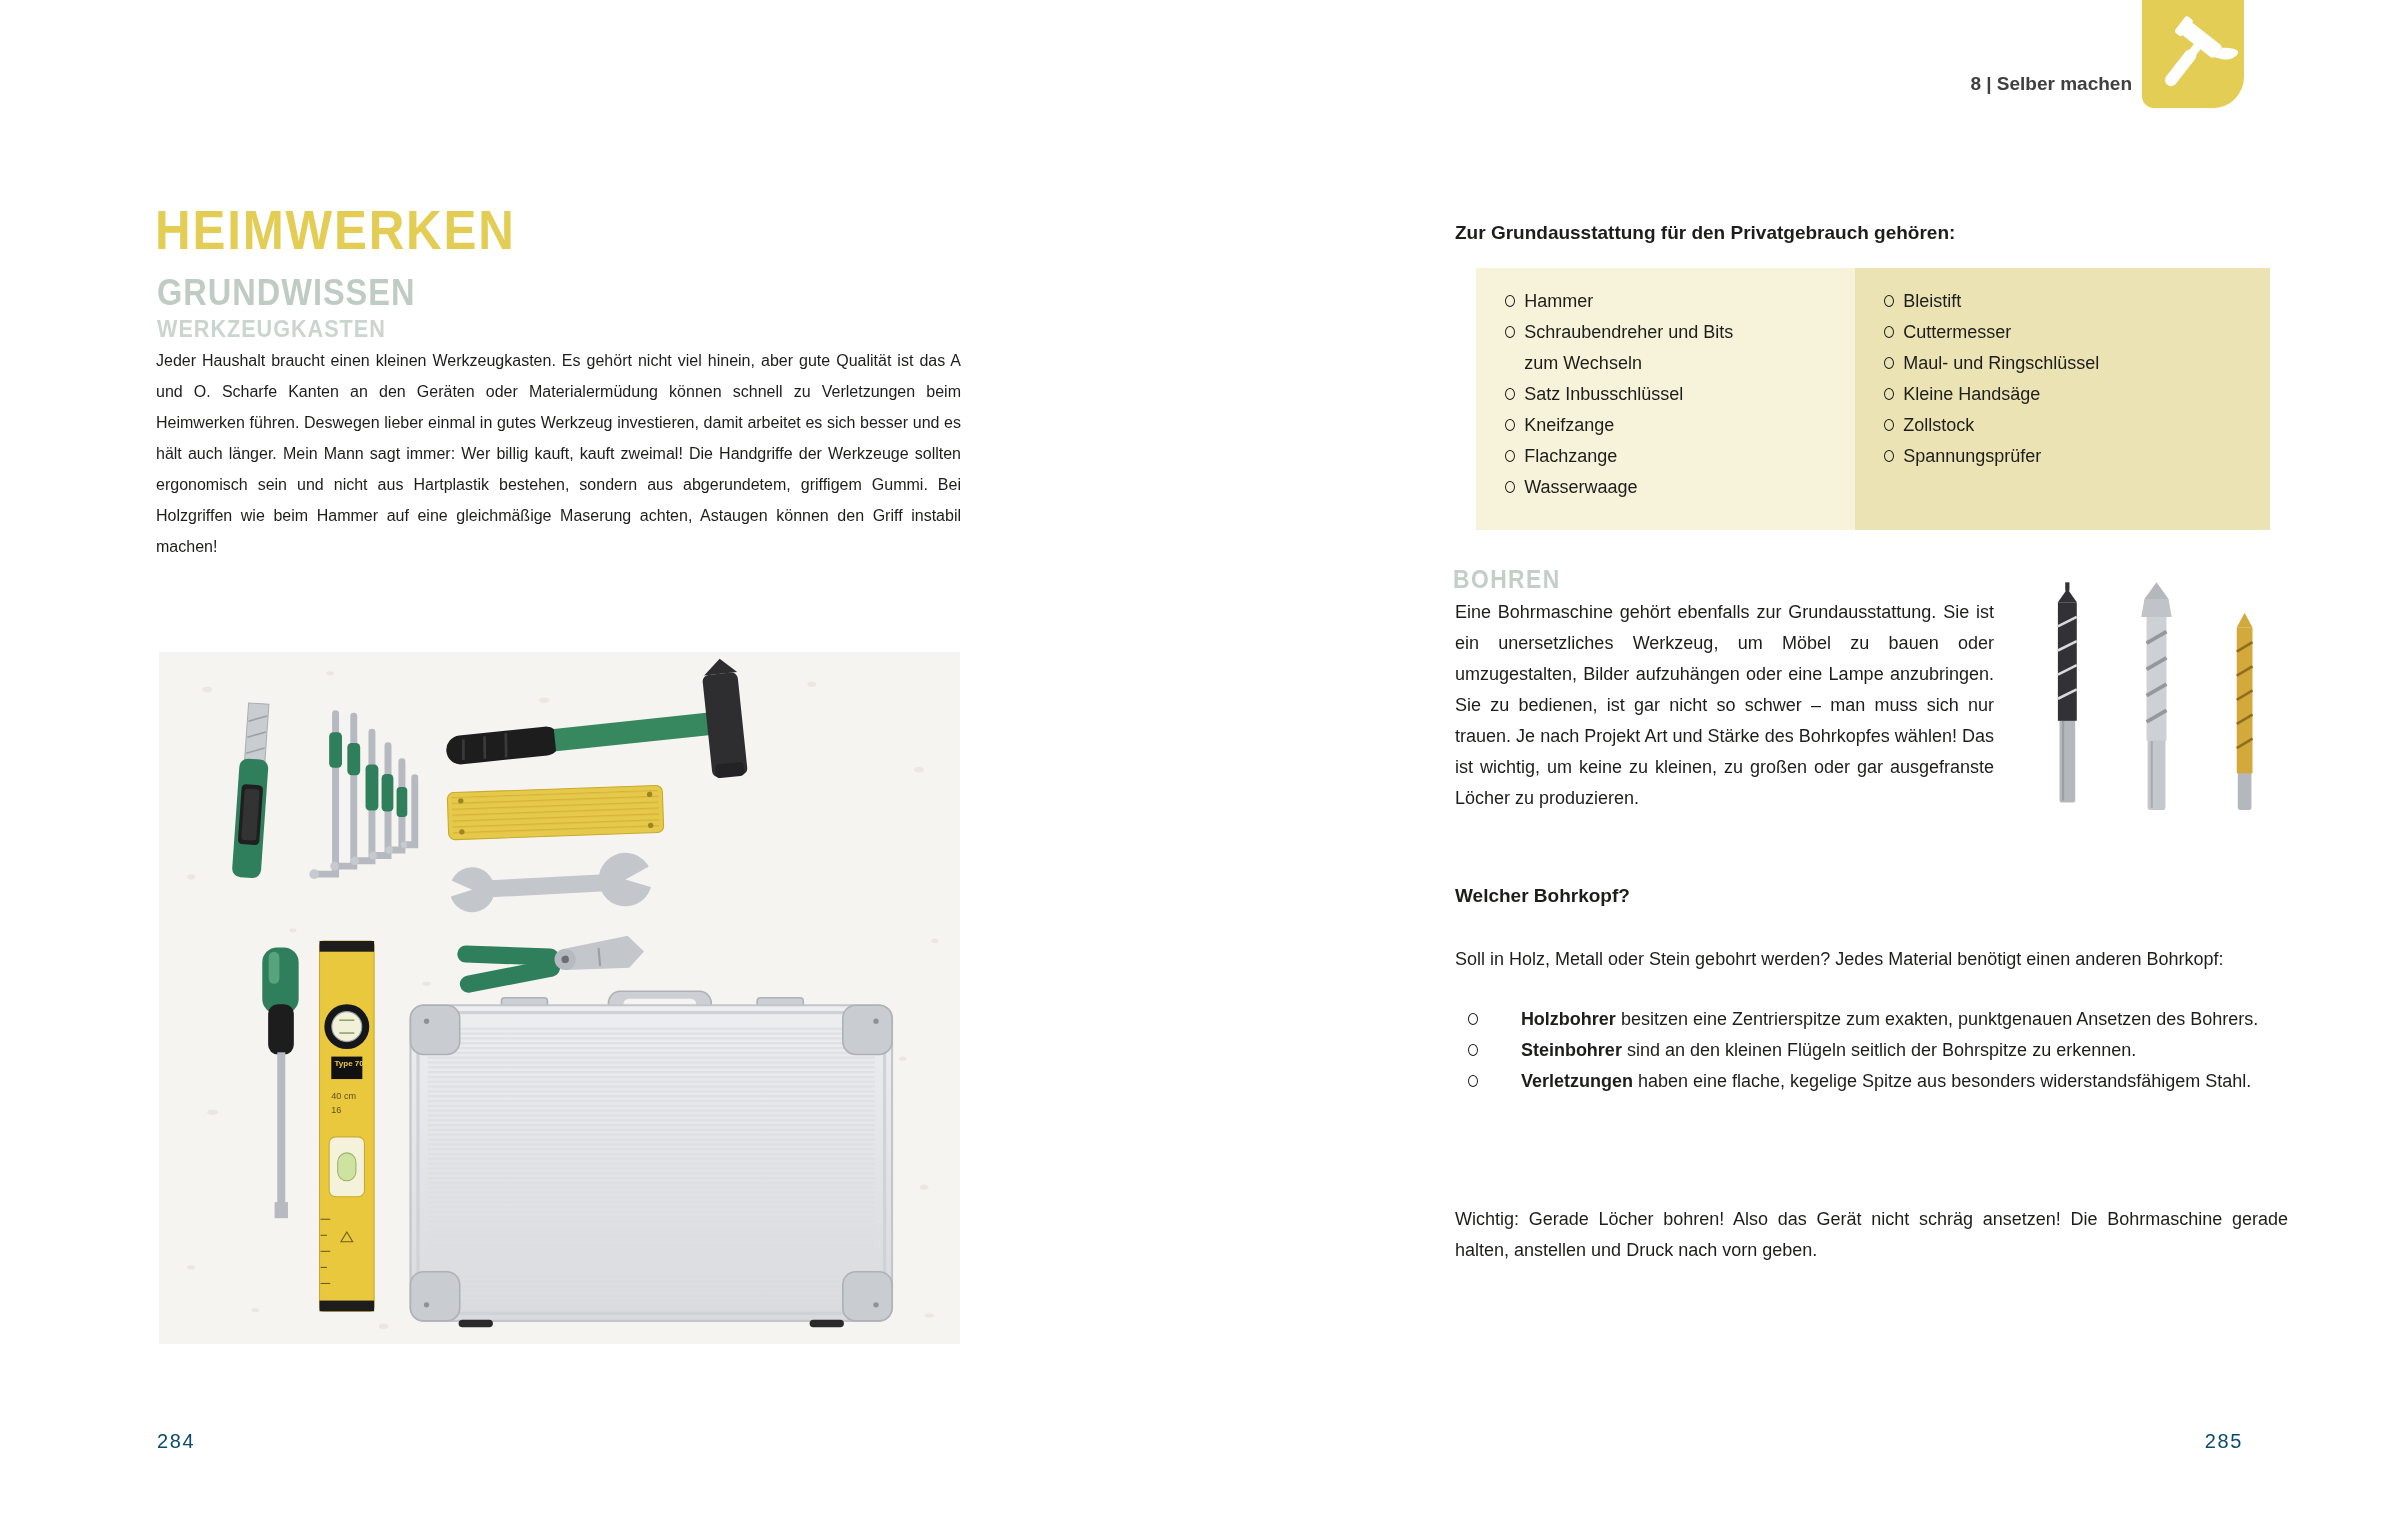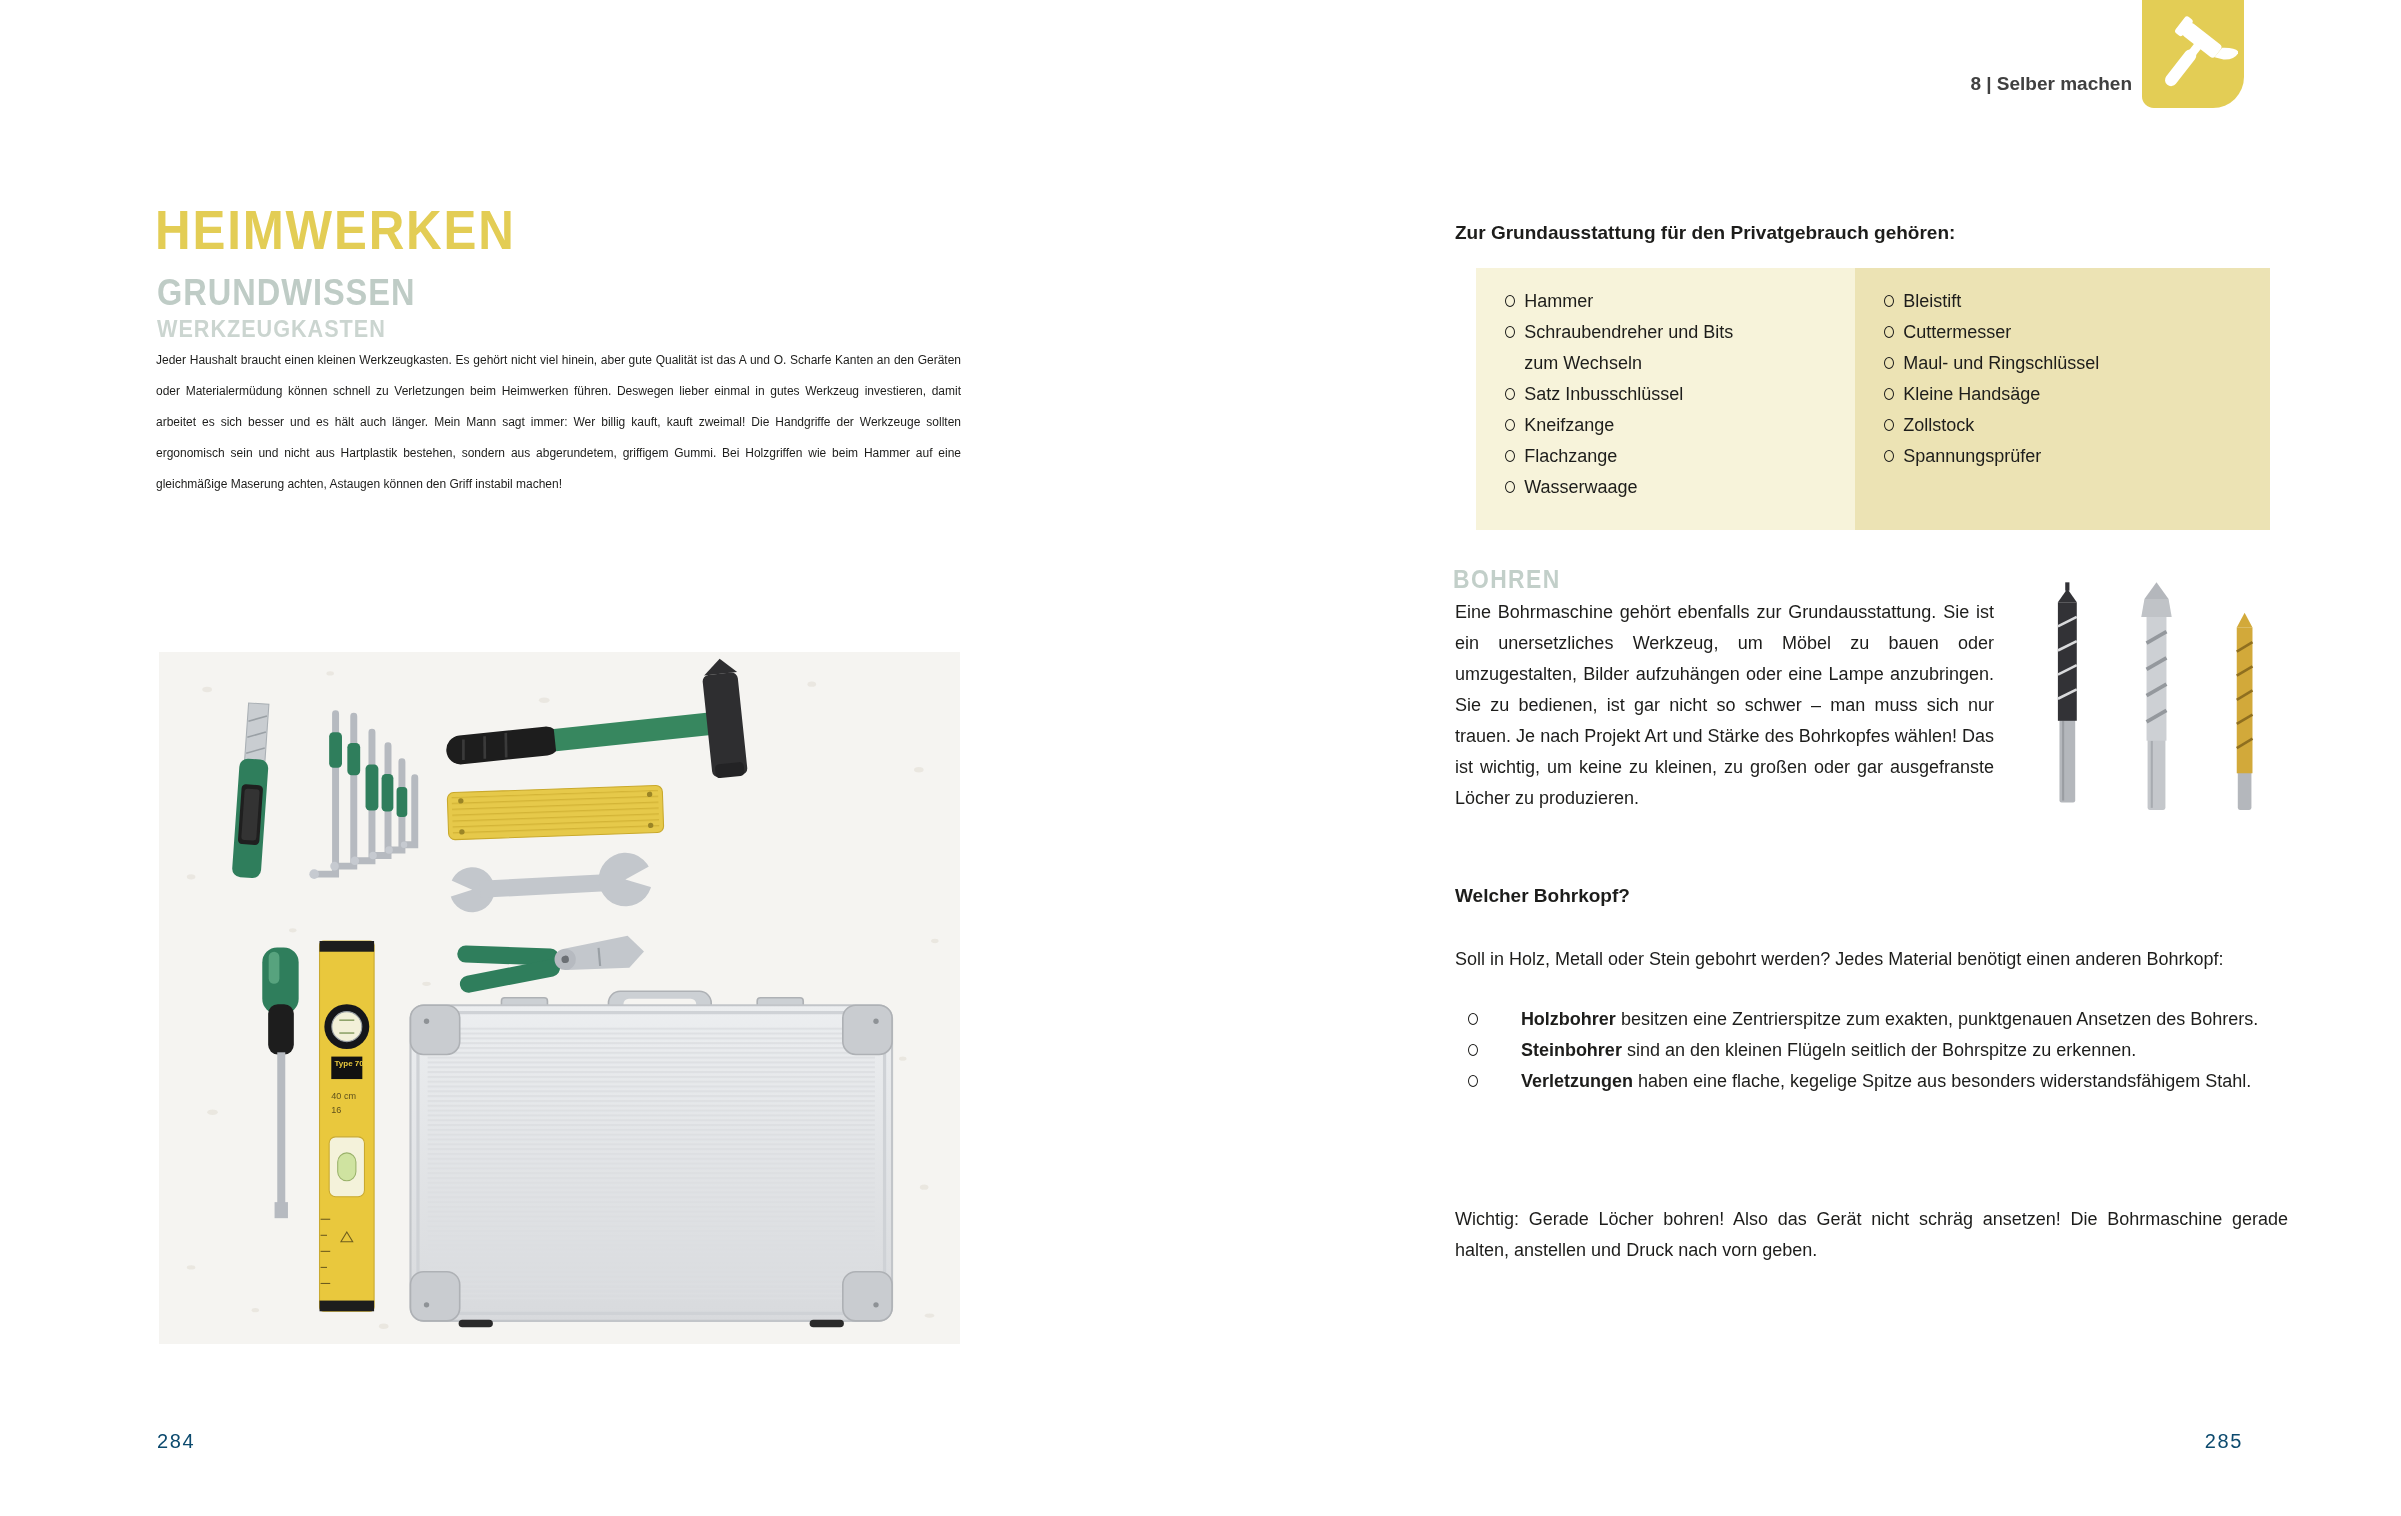--- a/index.html
+++ b/index.html
@@ -22,21 +22,21 @@
     transform: scaleX(0.88); transform-origin: 0 0; white-space: nowrap;
   }
   .title-section {
     left: 157px; top: 315px;
     font-size: 24.6px; font-weight: bold; letter-spacing: 1.1px;
     color: #cbd5d0; display: inline-block;
     transform: scaleX(0.88); transform-origin: 0 0; white-space: nowrap;
   }
   .body-left {
     left: 156px; top: 345px; width: 805px;
-    font-size: 12px; line-height: 31px; text-align: justify;
+    font-size: 16px; line-height: 31px; text-align: justify;
   }
   .photo {
     left: 159px; top: 652px; width: 801px; height: 692px;
     background: #f5f4f1; overflow: hidden;
   }
   .pagenum {
     top: 1430px; font-size: 20px; letter-spacing: 1.6px; color: #0c4a6e;
   }
   .pagenum.pn-left { left: 157px; }
   .pagenum.pn-right { right: 158px; }

